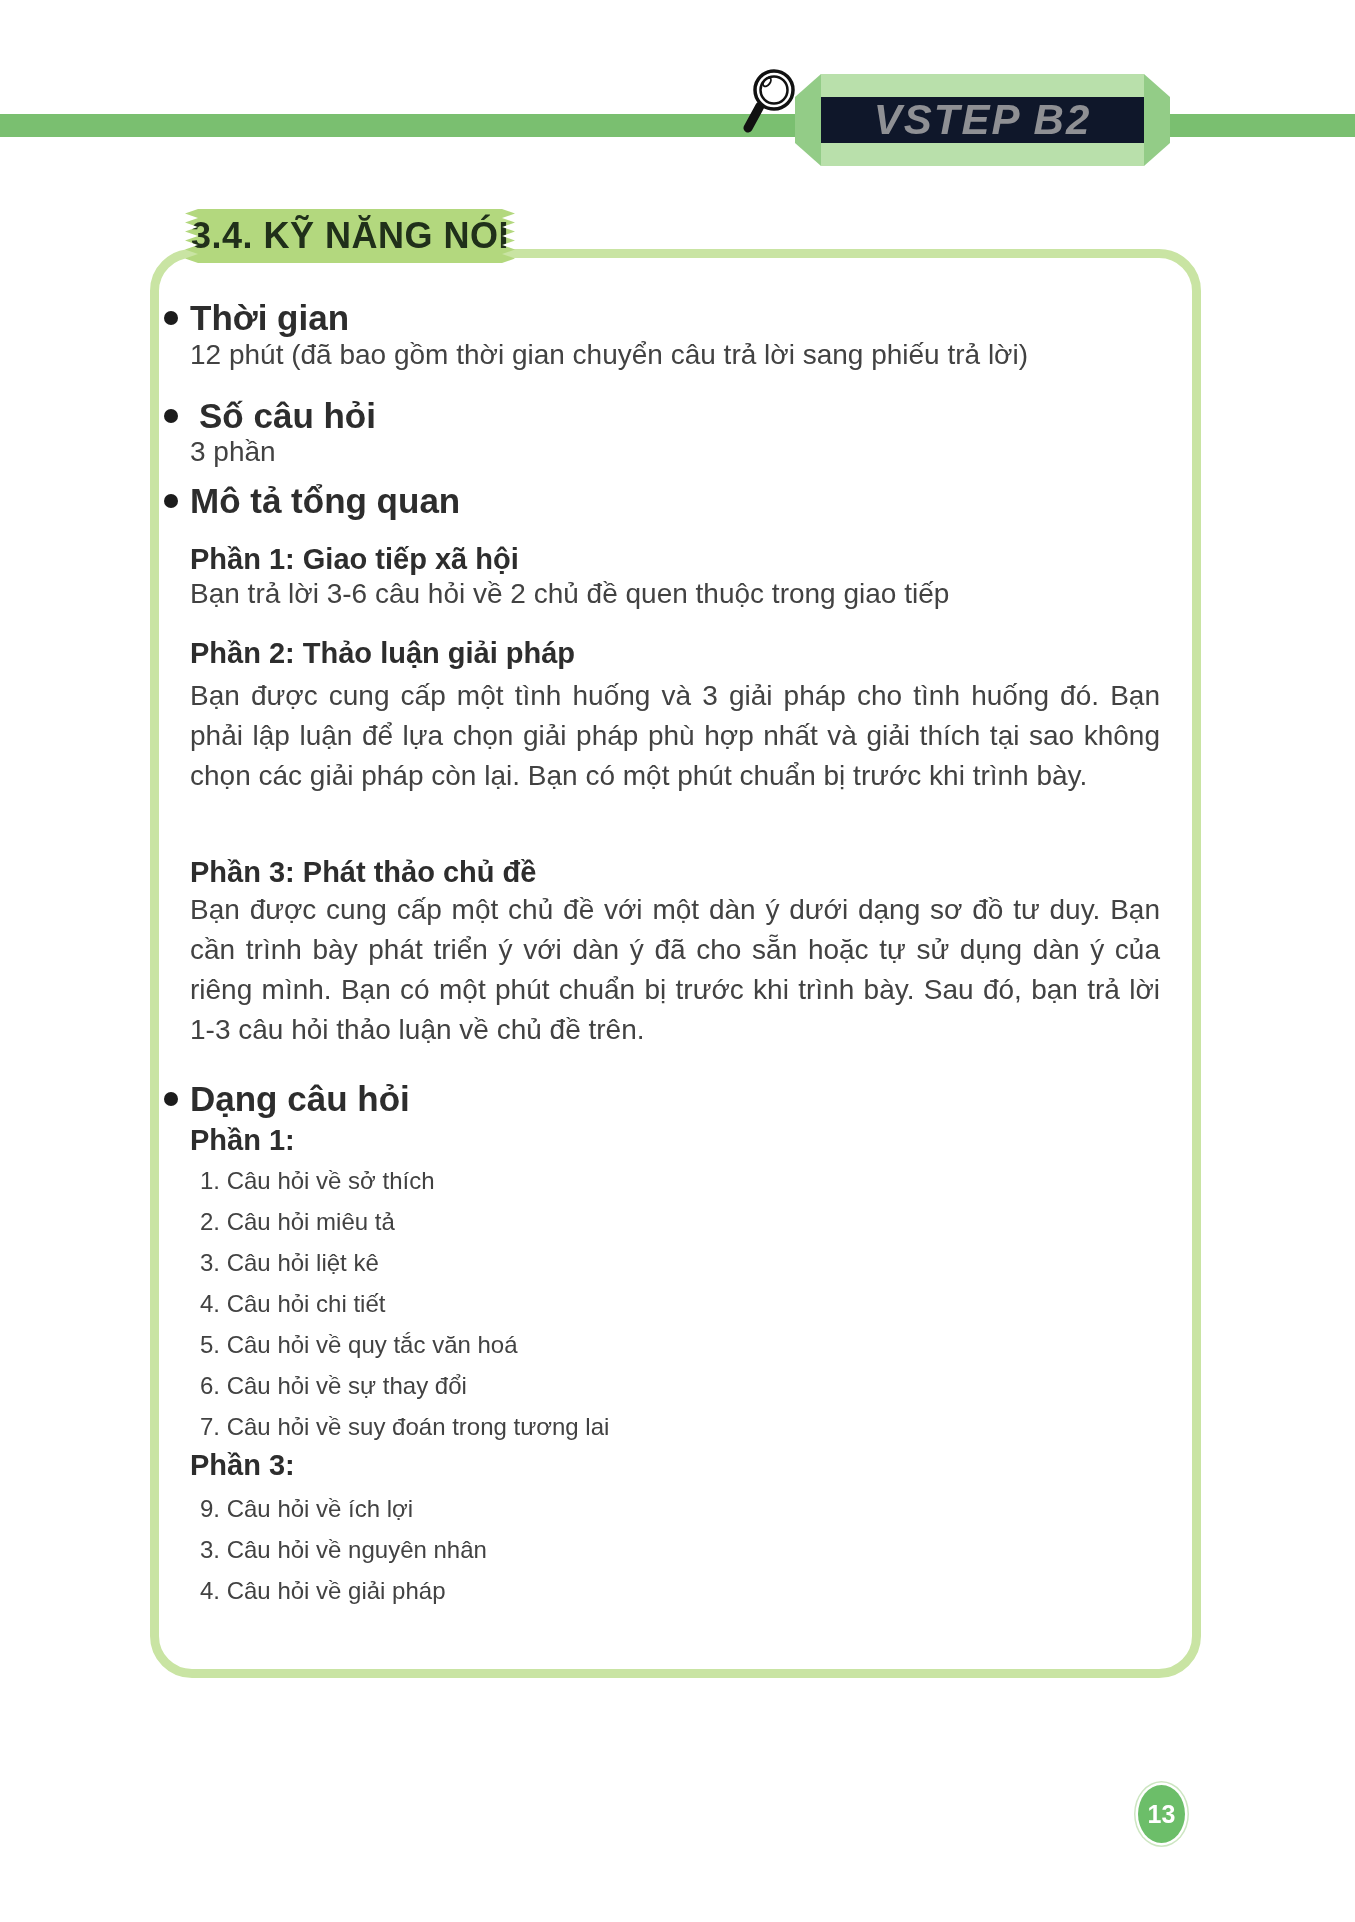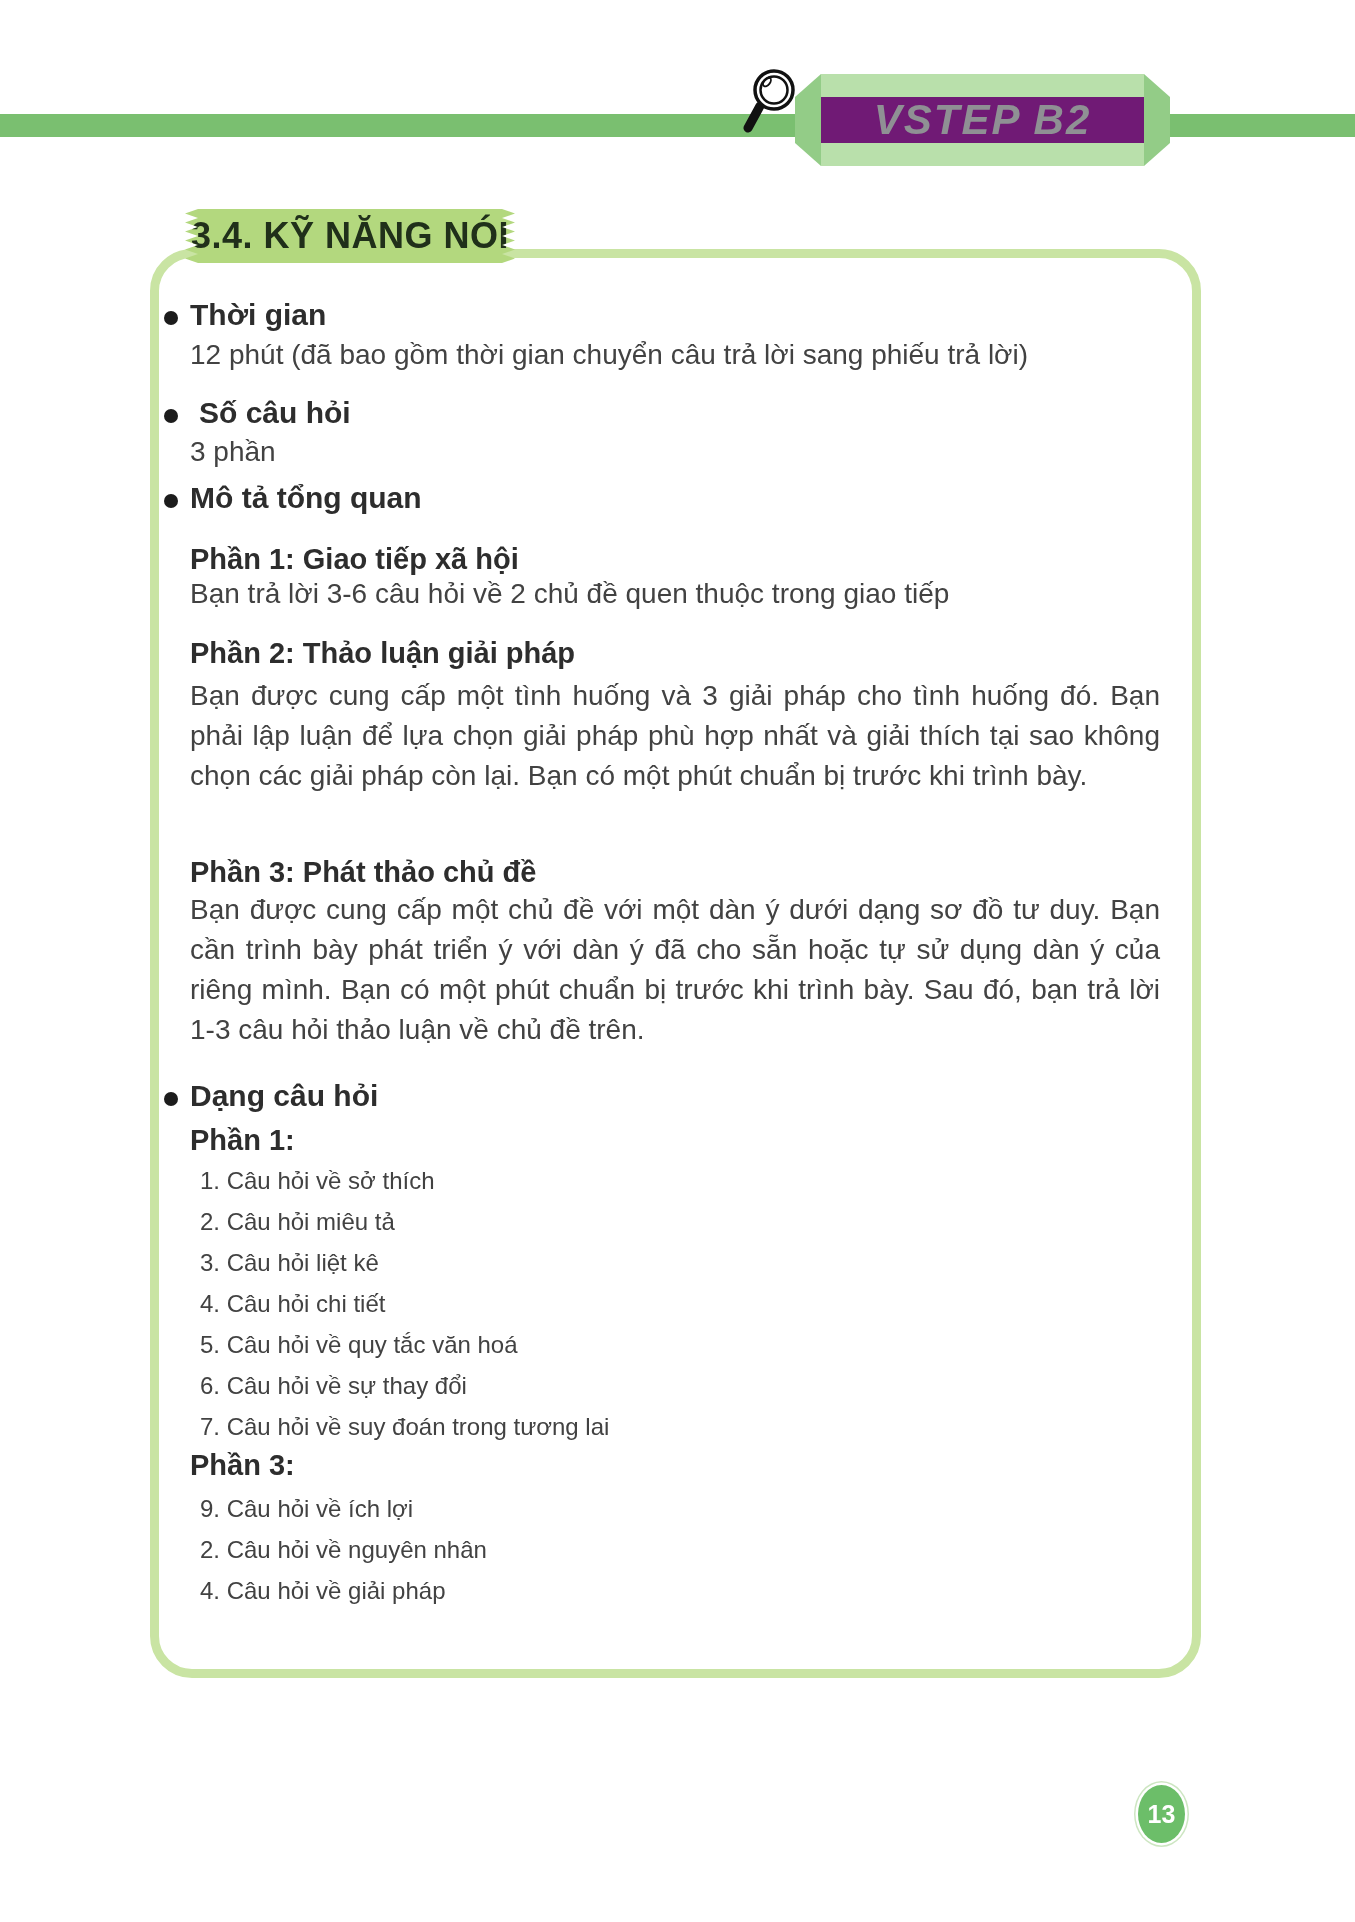--- a/index.html
+++ b/index.html
@@ -19,21 +19,21 @@
   .badge{
     position:absolute;left:795px;top:74px;width:375px;height:92px;z-index:2;
   }
   .badge .face{position:absolute;top:0;width:26px;height:92px;background:#93cc87;}
   .badge .face.left{left:0;clip-path:polygon(0 23px,26px 0,26px 92px,0 69px);}
   .badge .face.right{right:0;clip-path:polygon(0 0,26px 23px,26px 69px,0 92px);}
   .badge .strip{position:absolute;left:26px;right:26px;height:23px;background:#b9e0ab;}
   .badge .strip.top{top:0;}
   .badge .strip.bottom{bottom:0;}
   .badge .center{
-    position:absolute;left:26px;right:26px;top:23px;height:46px;background:#701a75;
+    position:absolute;left:26px;right:26px;top:23px;height:46px;background:#0f172a;
     display:flex;align-items:center;justify-content:center;
   }
   .badge .label{
     font-size:42px;font-weight:bold;font-style:italic;color:#8f9094;letter-spacing:2px;
   }
   .magnifier{position:absolute;left:738px;top:66px;width:58px;height:68px;z-index:3;}
   
   .ribbon{
     position:absolute;left:185px;top:209px;width:330px;height:54px;
     background:#b3d87e;z-index:5;
@@ -46,21 +46,21 @@
     position:absolute;left:150px;top:249px;width:1051px;height:1429px;
     border:9px solid #c9e4a3;border-radius:42px;box-sizing:border-box;
     background:#ffffff;z-index:4;
   }
   
   .t{position:absolute;z-index:6;}
   .dot{
     position:absolute;z-index:6;width:14px;height:14px;border-radius:50%;
     background:#1c1c1c;left:164px;
   }
-  .h{font-size:30px;font-weight:bold;color:#2d2d2d;white-space:nowrap;}
+  .h{font-size:35px;font-weight:bold;color:#2d2d2d;white-space:nowrap;}
   .body-line{font-size:28px;color:#424242;white-space:nowrap;}
   .para{
     font-size:28px;color:#424242;text-align:justify;line-height:40px;width:970px;
   }
   .sub-h{font-size:29px;font-weight:bold;color:#2d2d2d;white-space:nowrap;}
   .list .item{font-size:24px;color:#424242;line-height:41px;white-space:nowrap;}
   
   .page-circle{
     position:absolute;left:1138px;top:1785px;width:47px;height:58px;border-radius:50%;
     background:#6cbe69;z-index:6;
@@ -129,21 +129,21 @@
     <div class="item">3. Câu hỏi liệt kê</div>
     <div class="item">4. Câu hỏi chi tiết</div>
     <div class="item">5. Câu hỏi về quy tắc văn hoá</div>
     <div class="item">6. Câu hỏi về sự thay đổi</div>
     <div class="item">7. Câu hỏi về suy đoán trong tương lai</div>
   </div>
 
   <div class="t sub-h" style="left:190px;top:1449px">Phần 3:</div>
   <div class="t list" style="left:200px;top:1488px">
     <div class="item">9. Câu hỏi về ích lợi</div>
-    <div class="item">2. Câu hỏi về nguyên nhân</div>
+    <div class="item">3. Câu hỏi về nguyên nhân</div>
     <div class="item">4. Câu hỏi về giải pháp</div>
   </div>
 
   <div class="page-circle">
     <span class="num">13</span>
   </div>
 
 </div>
 
 </body></html>

